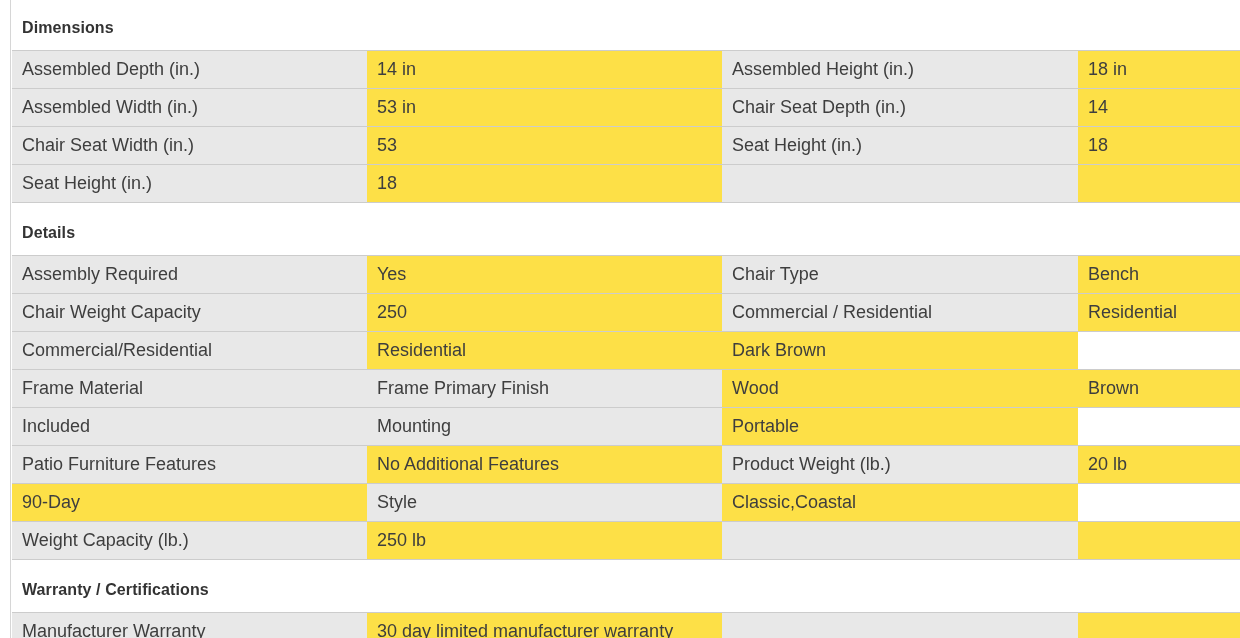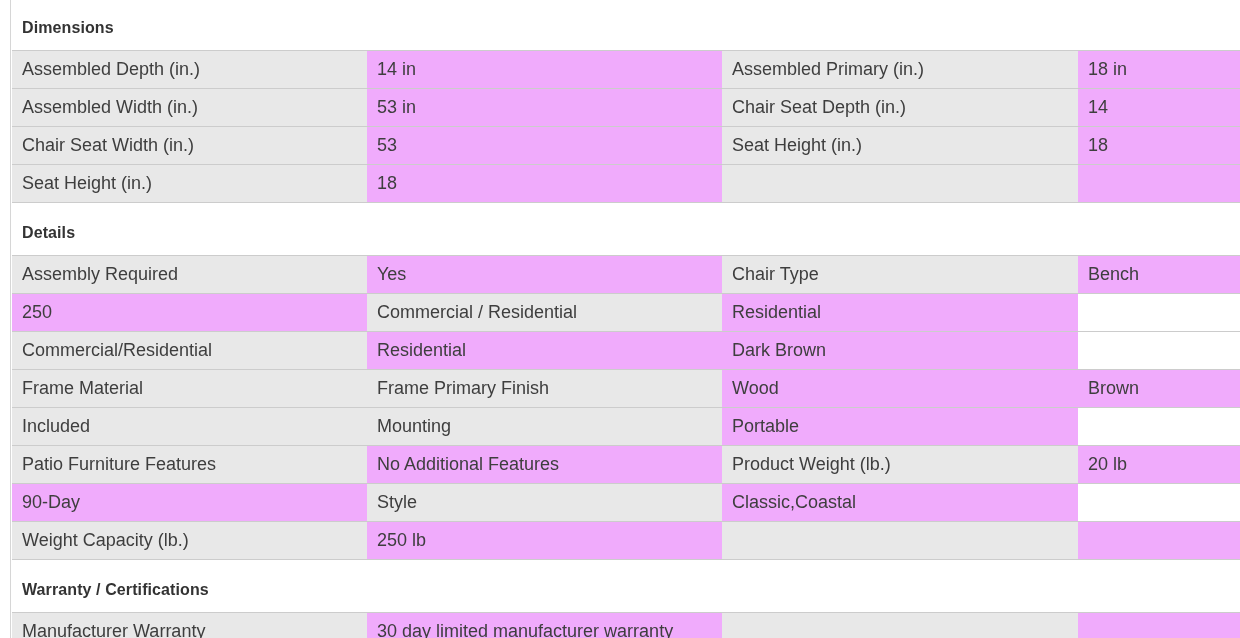--- a/index.html
+++ b/index.html
@@ -48,34 +48,34 @@
     padding: 0 10px;
     font-size: 18px;
     color: var(--text-color, #3e3e3e);
     white-space: nowrap;
     overflow: hidden;
   }
   .cell.label {
     background: var(--label-bg, #e8e8e8);
   }
   .cell.value {
-    background: #f0abfc;
+    background: #fde047;
   }
 </style>
 </head>
 <body>
 
 <div class="page">
   <div id="sections-root">
       <h2 class="section-title">Dimensions</h2>
       <div class="spec-table">
         <div class="spec-row">
           <div class="cell label">Assembled Depth (in.)</div>
           <div class="cell value">14 in</div>
-          <div class="cell label">Assembled Primary (in.)</div>
+          <div class="cell label">Assembled Height (in.)</div>
           <div class="cell value">18 in</div>
         </div>
         <div class="spec-row">
           <div class="cell label">Assembled Width (in.)</div>
           <div class="cell value">53 in</div>
           <div class="cell label">Chair Seat Depth (in.)</div>
           <div class="cell value">14</div>
         </div>
         <div class="spec-row">
           <div class="cell label">Chair Seat Width (in.)</div>
@@ -92,20 +92,21 @@
       </div>
       <h2 class="section-title">Details</h2>
       <div class="spec-table">
         <div class="spec-row">
           <div class="cell label">Assembly Required</div>
           <div class="cell value">Yes</div>
           <div class="cell label">Chair Type</div>
           <div class="cell value">Bench</div>
         </div>
         <div class="spec-row">
+          <div class="cell label">Chair Weight Capacity</div>
           <div class="cell value">250</div>
           <div class="cell label">Commercial / Residential</div>
           <div class="cell value">Residential</div>
         </div>
         <div class="spec-row">
           <div class="cell label">Commercial/Residential</div>
           <div class="cell value">Residential</div>
           <div class="cell value">Dark Brown</div>
         </div>
         <div class="spec-row">

